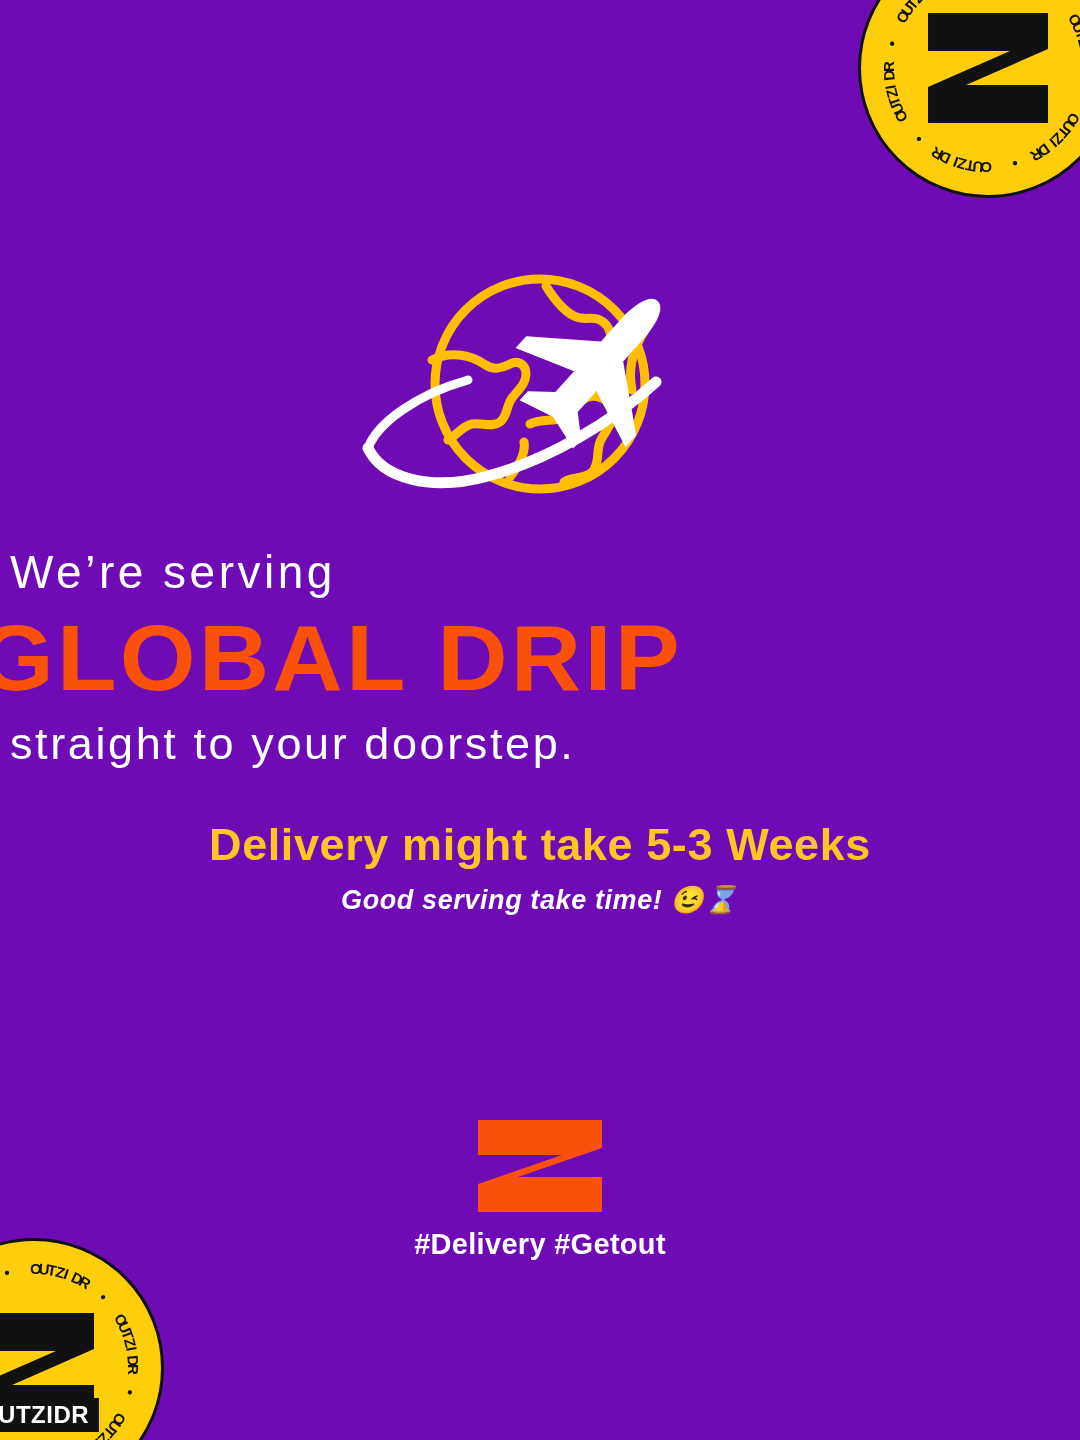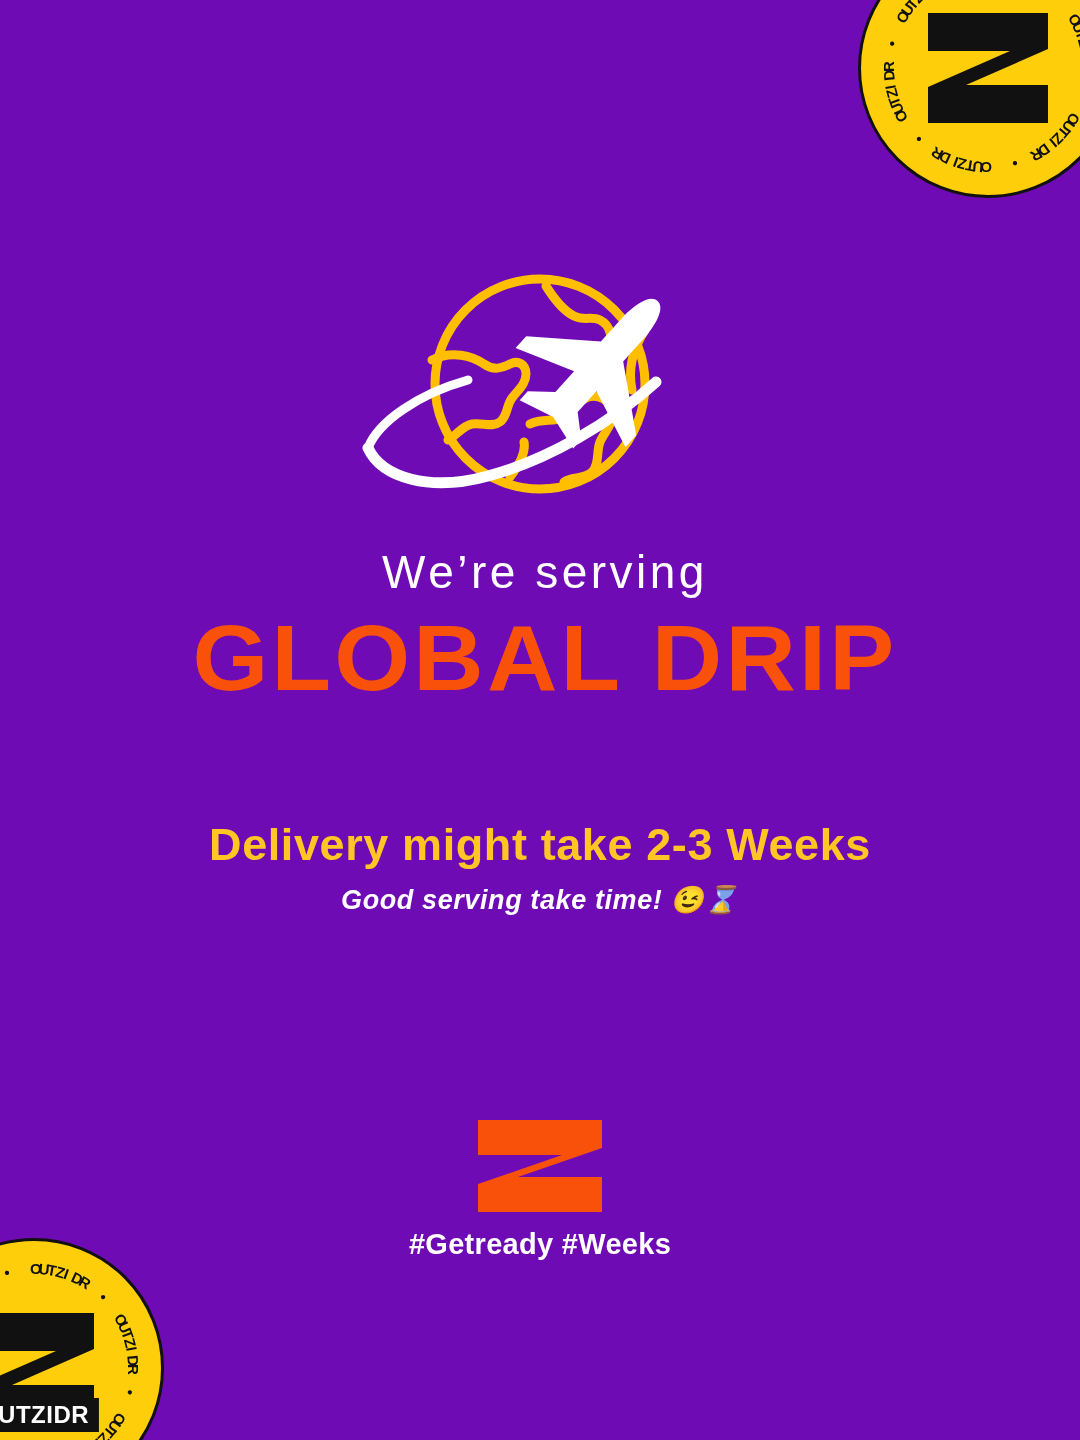--- a/index.html
+++ b/index.html
@@ -74,21 +74,21 @@
     transform:translateX(-50%);
     width:360px; height:240px;
   }
   .hero-icon svg { display:block; width:100%; height:100%; overflow:visible; }
 
   
   .copy {
     position:absolute;
     left:10px; right:0;
     top:548px;
-    text-align:center;
+    text-align:left;
   }
   .line-serving {
     color:#FFFFFF;
     font-size:46px;
     font-weight:300;
     letter-spacing:3.5px;
     line-height:1.05;
   }
   .line-headline {
     color:#F9500A;
@@ -260,29 +260,30 @@
         <path d="M0 -74 C9 -74 14 -60 15 -40 L15 -6 L74 40 L74 56 L15 34 L15 62
                  L36 80 L36 92 L0 82 L-36 92 L-36 80 L-15 62 L-15 34 L-74 56 L-74 40
                  L-15 -6 L-15 -40 C-14 -60 -9 -74 0 -74 Z"></path>
       </g>
     </svg>
   </div>
 
   <div class="copy">
     <div class="line-serving">We’re serving</div>
     <div class="line-headline">GLOBAL DRIP</div>
+    <div class="line-doorstep">straight to your doorstep.</div>
   </div>
 
   <div class="delivery">
-    <div class="delivery-main">Delivery might take 2-3 Weeks</div>
+    <div class="delivery-main">Delivery might take 5-3 Weeks</div>
     <div class="delivery-sub">Good serving take time! 😉⌛</div>
   </div>
 
   <div class="footer">
     <div class="footer-logo">
       <svg viewBox="0 0 124 92" aria-hidden="true">
         <path d="M0 0 H124 V28 L40 57 H124 V92 H0 V64 L84 35 H0 Z" fill="#F9500A"></path>
       </svg>
     </div>
-    <div class="footer-tag">#Getready #Weeks</div>
+    <div class="footer-tag">#Delivery #Getout</div>
   </div>
 
 </div>
 
 </body></html>

